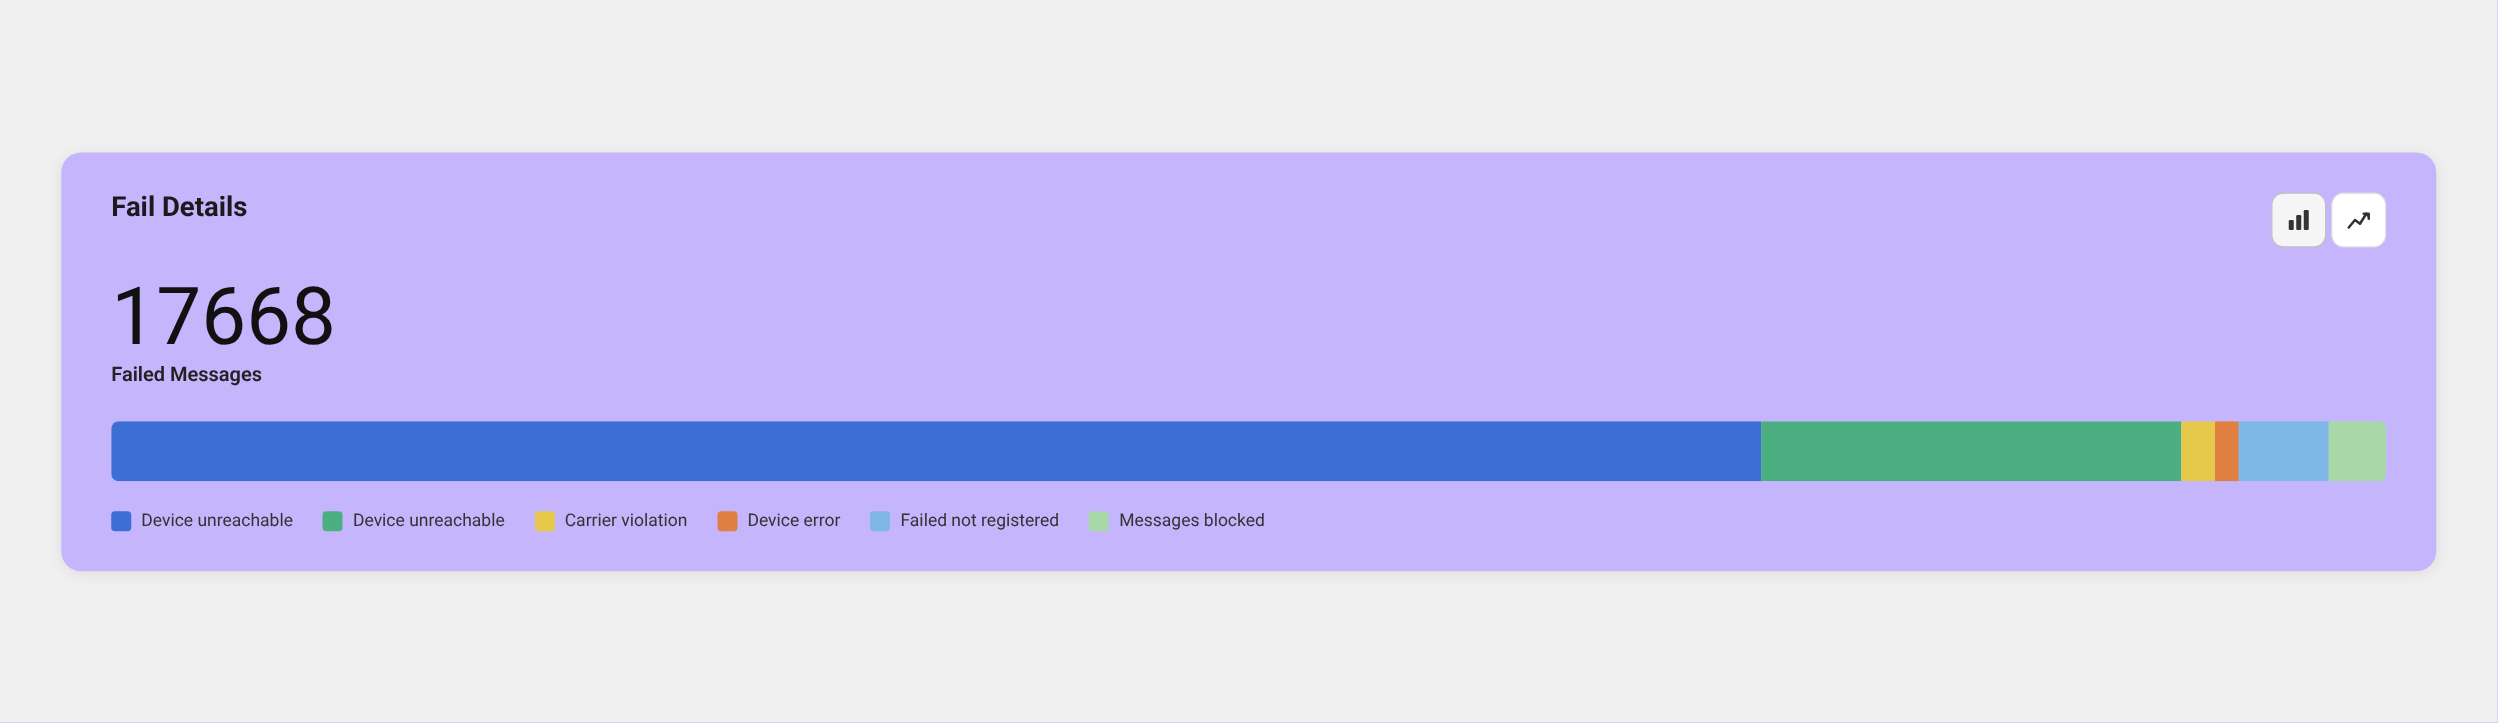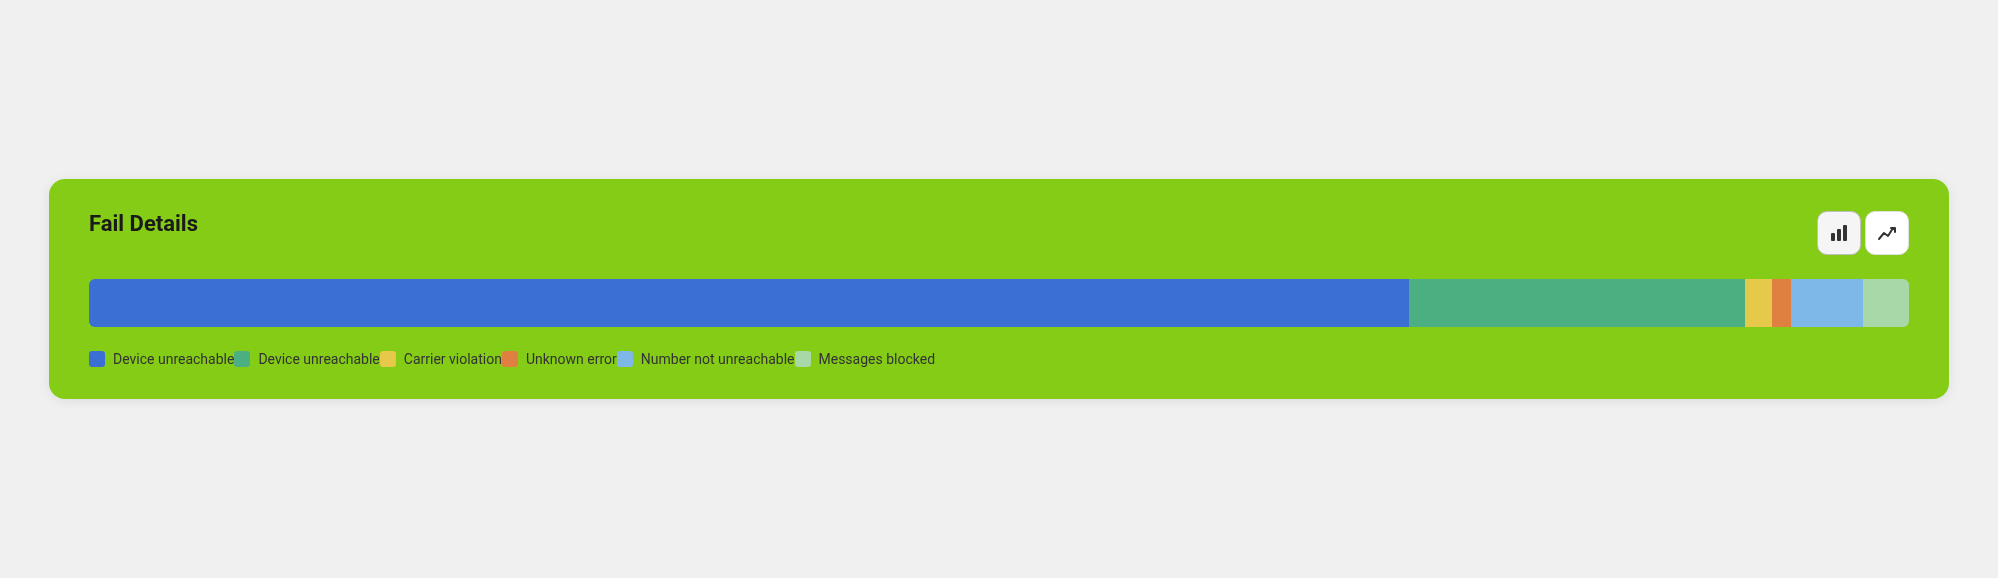--- a/index.html
+++ b/index.html
@@ -11,21 +11,21 @@
     body {
       background: #f0f0f0;
       display: flex;
       align-items: center;
       justify-content: center;
       min-height: 100vh;
       font-family: -apple-system, BlinkMacSystemFont, 'Segoe UI', Roboto, sans-serif;
     }
 
     .card {
-      background: #84cc16;
+      background: #c4b5fd;
       border-radius: 16px;
       box-shadow: 0 2px 12px rgba(0,0,0,0.08);
       padding: 32px 40px 32px 40px;
       width: 1900px;
       max-width: 98vw;
       position: relative;
     }
 
     .card-header {
       display: flex;
@@ -89,20 +89,21 @@
       margin-bottom: 24px;
     }
 
     .bar-segment {
       height: 100%;
     }
 
     .legend {
       display: flex;
       flex-wrap: wrap;
+      gap: 24px;
       align-items: center;
     }
 
     .legend-item {
       display: flex;
       align-items: center;
       gap: 8px;
       font-size: 14px;
       color: #333333;
     }
@@ -130,20 +131,22 @@
       </button>
       <button class="toggle-btn" title="Line chart">
         <svg width="20" height="20" viewBox="0 0 20 20" fill="none" xmlns="http://www.w3.org/2000/svg">
           <polyline points="2,16 7,10 11,13 16,5 18,7" stroke="#333" stroke-width="2" fill="none" stroke-linecap="round" stroke-linejoin="round"></polyline>
           <polyline points="14,5 18,5 18,9" stroke="#333" stroke-width="2" fill="none" stroke-linecap="round" stroke-linejoin="round"></polyline>
         </svg>
       </button>
     </div>
   </div>
 
+  <div class="metric-value">17668</div>
+  <div class="metric-label">Failed Messages</div>
 
   <div class="stacked-bar" id="stacked-bar-container">
       <div class="bar-segment" style="width: 72.5%; background-color: rgb(59, 111, 212);"></div>
       <div class="bar-segment" style="width: 18.5%; background-color: rgb(76, 175, 130);"></div>
       <div class="bar-segment" style="width: 1.5%; background-color: rgb(230, 200, 74);"></div>
       <div class="bar-segment" style="width: 1%; background-color: rgb(224, 128, 64);"></div>
       <div class="bar-segment" style="width: 4%; background-color: rgb(125, 184, 232);"></div>
       <div class="bar-segment" style="width: 2.5%; background-color: rgb(168, 216, 168);"></div>
     </div>
 
@@ -155,24 +158,24 @@
       <div class="legend-item">
         <div class="legend-color" style="background-color: rgb(76, 175, 130);"></div>
         <span>Device unreachable</span>
       </div>
       <div class="legend-item">
         <div class="legend-color" style="background-color: rgb(230, 200, 74);"></div>
         <span>Carrier violation</span>
       </div>
       <div class="legend-item">
         <div class="legend-color" style="background-color: rgb(224, 128, 64);"></div>
-        <span>Unknown error</span>
+        <span>Device error</span>
       </div>
       <div class="legend-item">
         <div class="legend-color" style="background-color: rgb(125, 184, 232);"></div>
-        <span>Number not unreachable</span>
+        <span>Failed not registered</span>
       </div>
       <div class="legend-item">
         <div class="legend-color" style="background-color: rgb(168, 216, 168);"></div>
         <span>Messages blocked</span>
       </div>
     </div>
 </div>
 
 </body></html>

